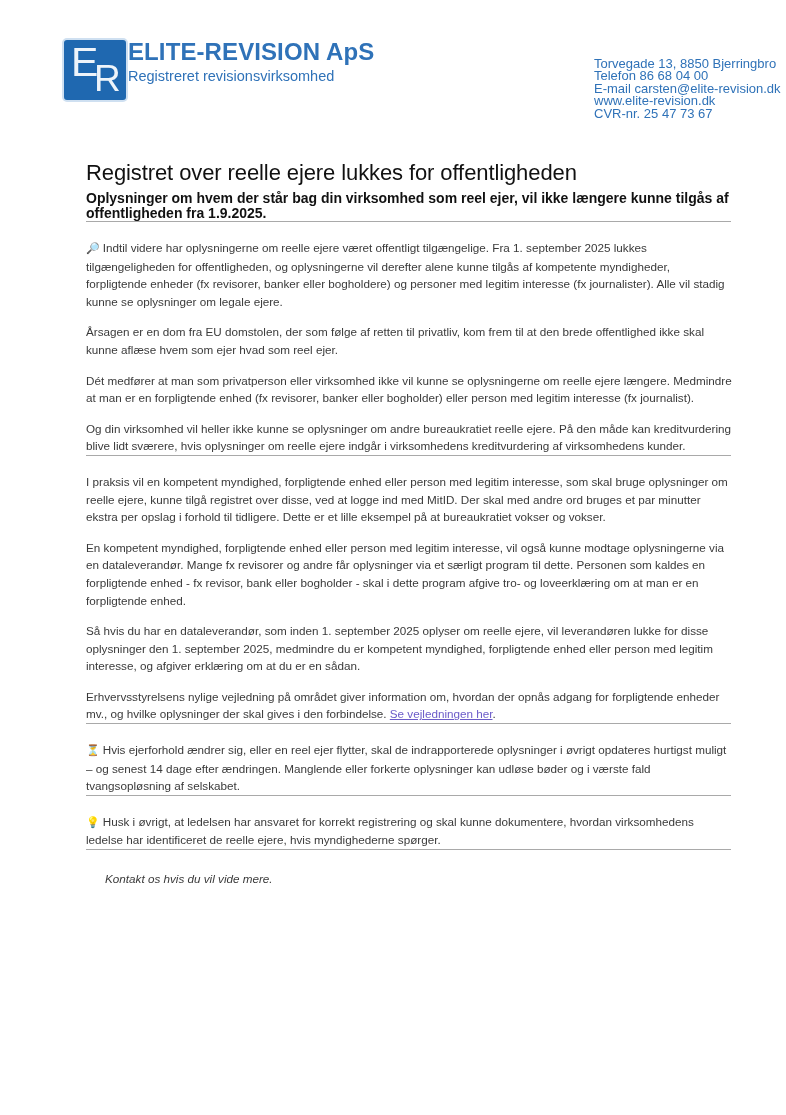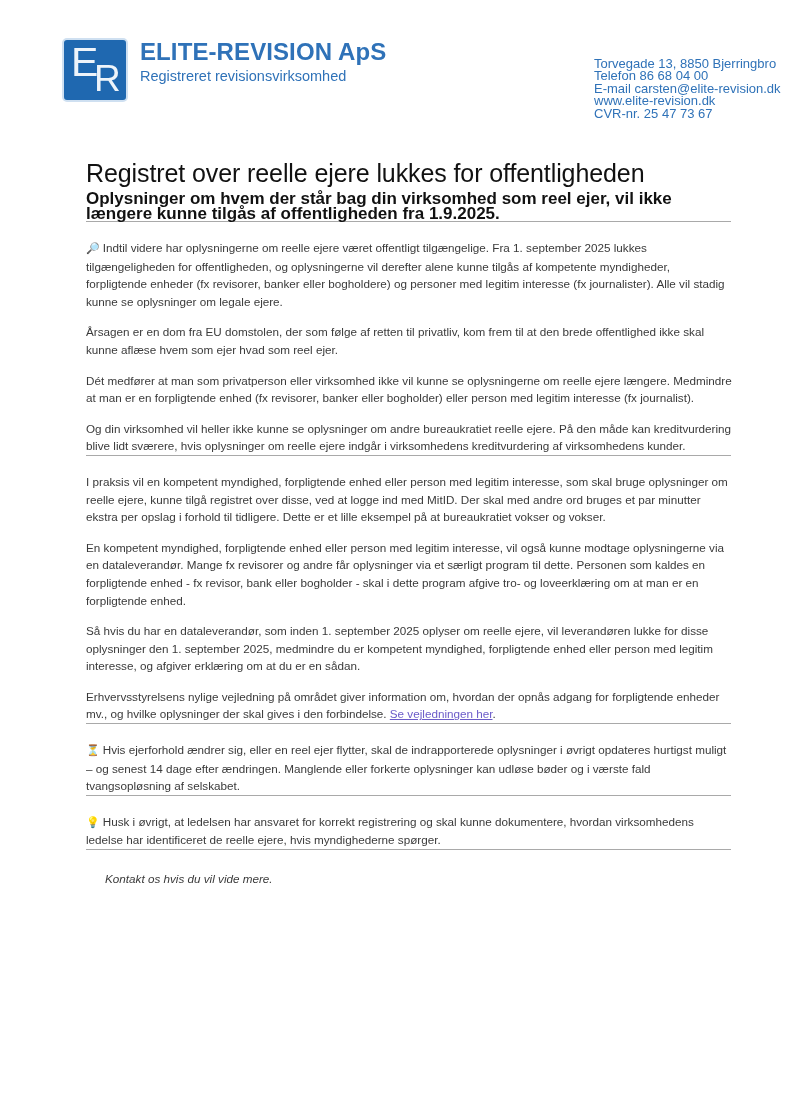--- a/index.html
+++ b/index.html
@@ -61,21 +61,21 @@
     position: absolute;
     left: 30px;
     top: 20px;
     font-size: 37px;
     line-height: 37px;
     color: #eef4fa;
     font-family: "Liberation Sans", sans-serif;
     font-weight: 400;
   }
   .company-text {
-    margin-left: 12px;
+    margin-left: 0;
     padding-top: 1px;
   }
   .company-name {
     font-size: 24px;
     line-height: 26px;
     font-weight: 700;
     color: #2f72b8;
     letter-spacing: 0.1px;
     white-space: nowrap;
   }
@@ -103,29 +103,29 @@
 
   
   .content {
     position: absolute;
     left: 86px;
     top: 160px;
     width: 646px;
   }
   h1.doc-title {
     margin: 0;
-    font-size: 25px;
+    font-size: 22px;
     line-height: 26px;
     font-weight: 400;
     color: #111111;
     letter-spacing: -0.1px;
   }
   .doc-subtitle {
     margin-top: 5px;
-    font-size: 17px;
+    font-size: 14px;
     line-height: 15px;
     font-weight: 700;
     color: #111111;
   }
 
   .lead {
     margin-top: 31px;
     margin-left: 19px;
     font-size: 11.7px;
     line-height: 17px;

